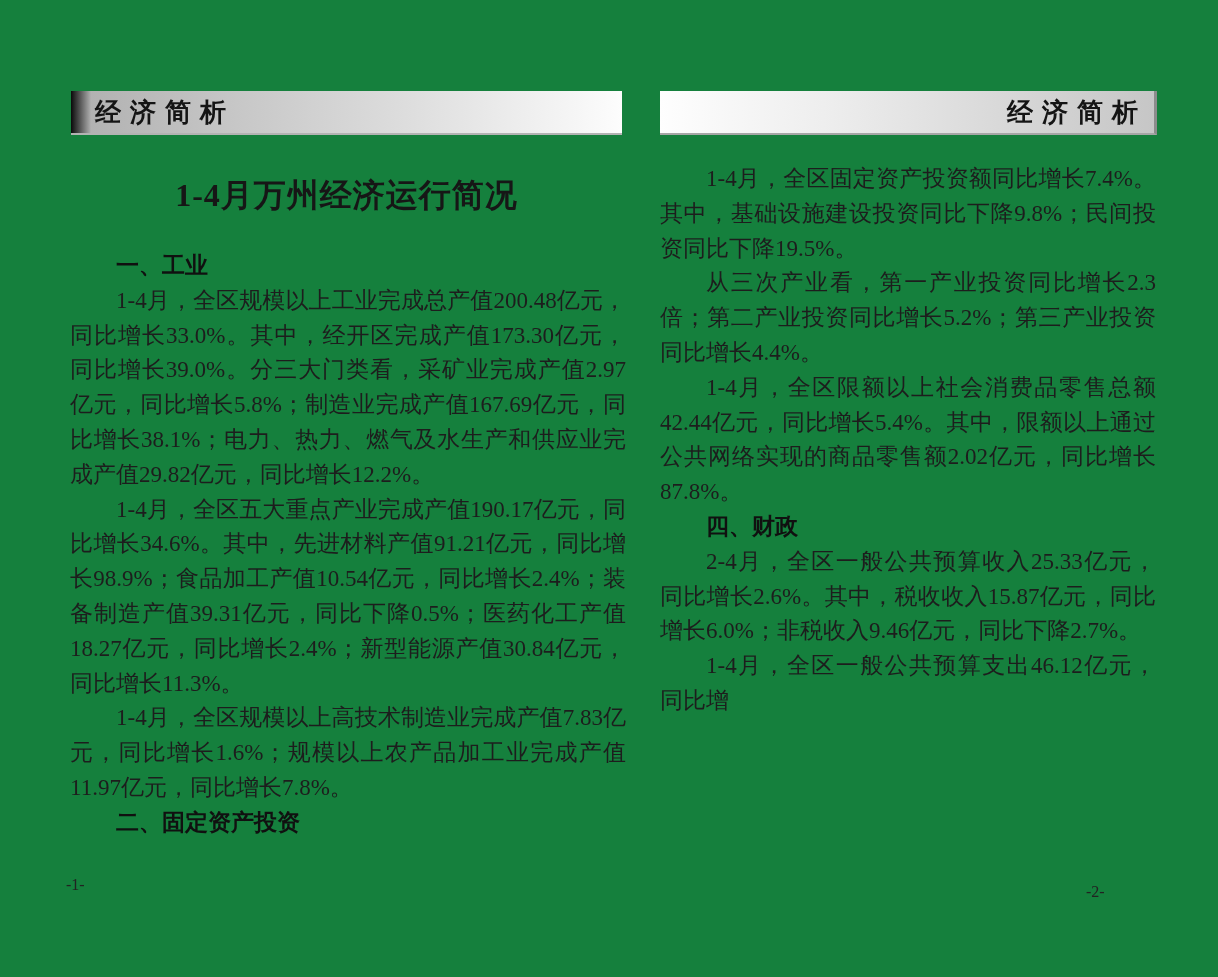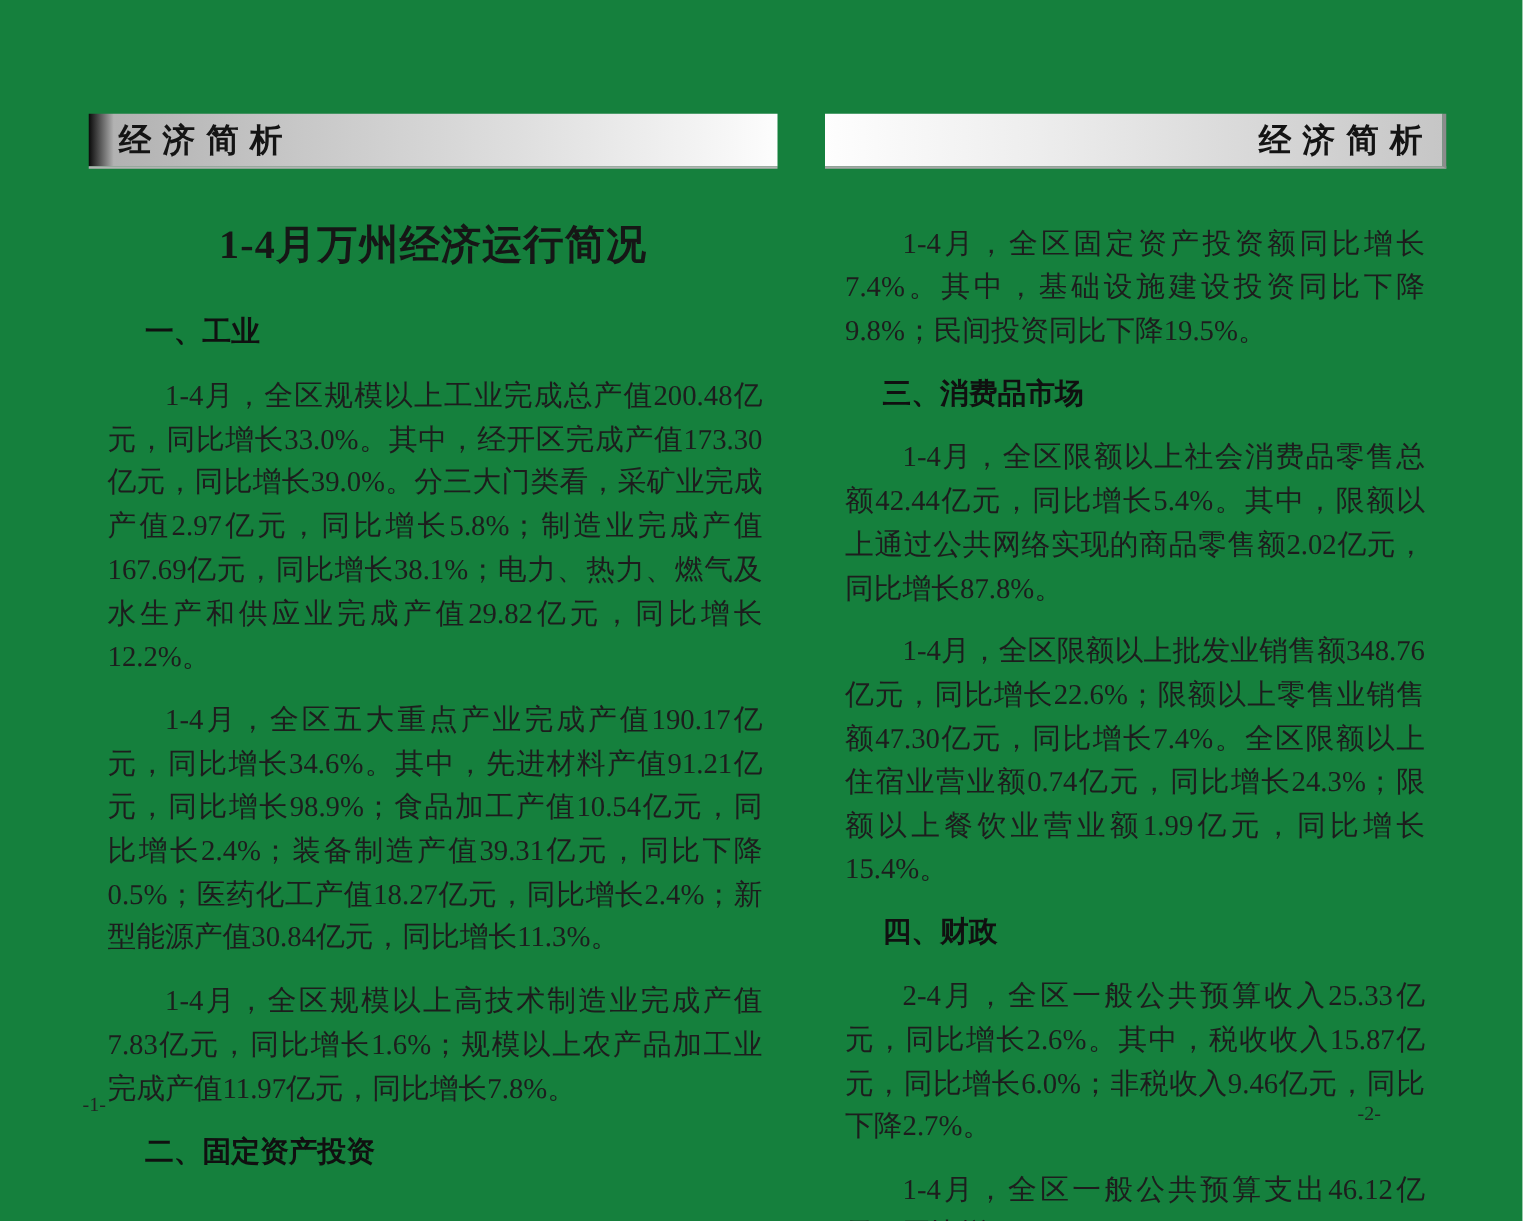--- a/index.html
+++ b/index.html
@@ -40,21 +40,21 @@
     font-weight:bold; font-size:32px; letter-spacing:1px; color:#161616;
     white-space:nowrap;
   }
   .text-col {
     position:absolute;
     font-size:23px; line-height:34.8px; color:#1d1d1d;
     text-align:justify;
   }
   .text-col-left  { left:70px;  top:249px; width:556px; }
   .text-col-right { left:660px; top:162px; width:496px; }
-  .para { margin:16px; text-indent:46px; }
+  .para { margin:0; text-indent:46px; }
   .heading {
     margin:0; text-indent:46px; text-align:left;
     font-family:Liberation Serif, serif;
     font-weight:bold; font-size:23px; line-height:34.8px; color:#101010;
   }
   .page-num {
     position:absolute; font-size:16px; color:#222222;
     font-family:"Liberation Serif","DejaVu Serif",serif;
   }
   .page-num-left  { left:66px;  top:876px; }
@@ -83,23 +83,22 @@
     <div class="page-num page-num-left">-1-</div>
   </section>
 
   <section>
     <div class="banner banner-right">
       <span class="banner-text">经济简析</span>
     </div>
 
     <div class="text-col text-col-right">
       <p class="para">1-4月，全区固定资产投资额同比增长7.4%。其中，基础设施建设投资同比下降9.8%；民间投资同比下降19.5%。</p>
-      <h2 class="heading">三、消费品市场</h2>
+      <p class="para">从三次产业看，第一产业投资同比增长2.3倍；第二产业投资同比增长5.2%；第三产业投资同比增长4.4%。</p>
       <p class="para">1-4月，全区限额以上社会消费品零售总额42.44亿元，同比增长5.4%。其中，限额以上通过公共网络实现的商品零售额2.02亿元，同比增长87.8%。</p>
-      <p class="para">1-4月，全区限额以上批发业销售额348.76亿元，同比增长22.6%；限额以上零售业销售额47.30亿元，同比增长7.4%。全区限额以上住宿业营业额0.74亿元，同比增长24.3%；限额以上餐饮业营业额1.99亿元，同比增长15.4%。</p>
       <h2 class="heading">四、财政</h2>
       <p class="para">2-4月，全区一般公共预算收入25.33亿元，同比增长2.6%。其中，税收收入15.87亿元，同比增长6.0%；非税收入9.46亿元，同比下降2.7%。</p>
       <p class="para">1-4月，全区一般公共预算支出46.12亿元，同比增</p>
     </div>
 
     <div class="page-num page-num-right">-2-</div>
   </section>
 
 </div>
 

